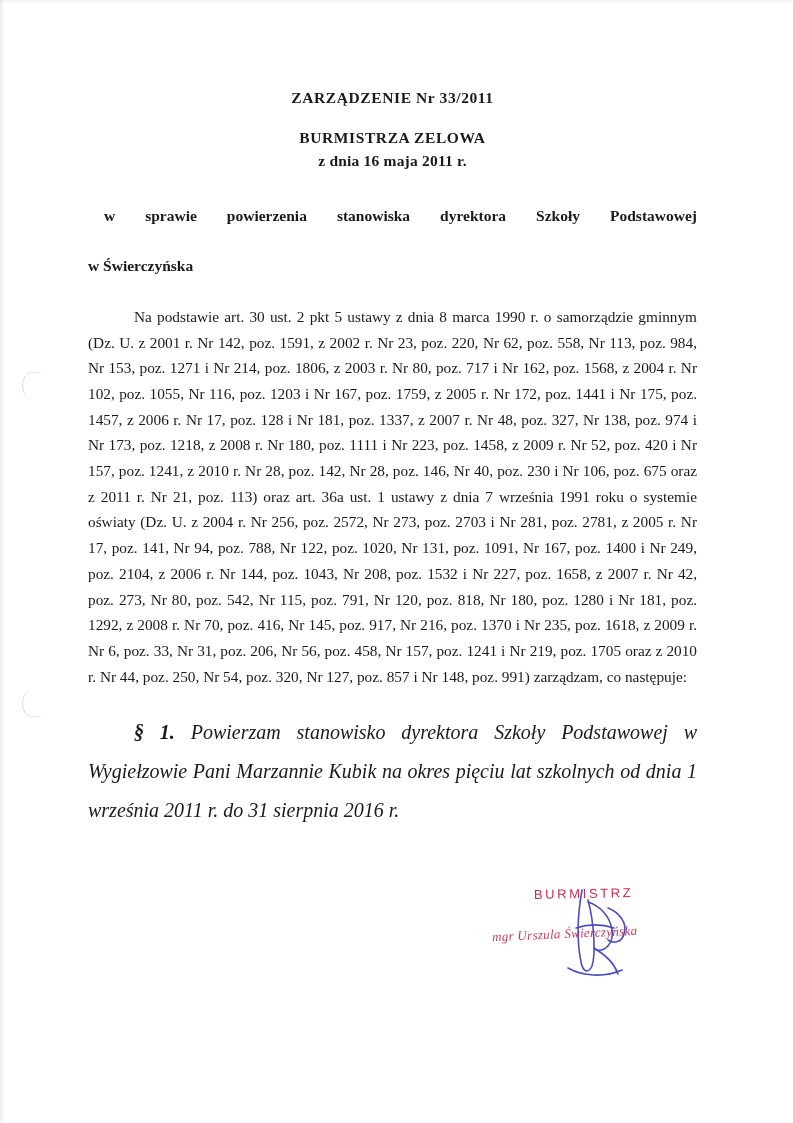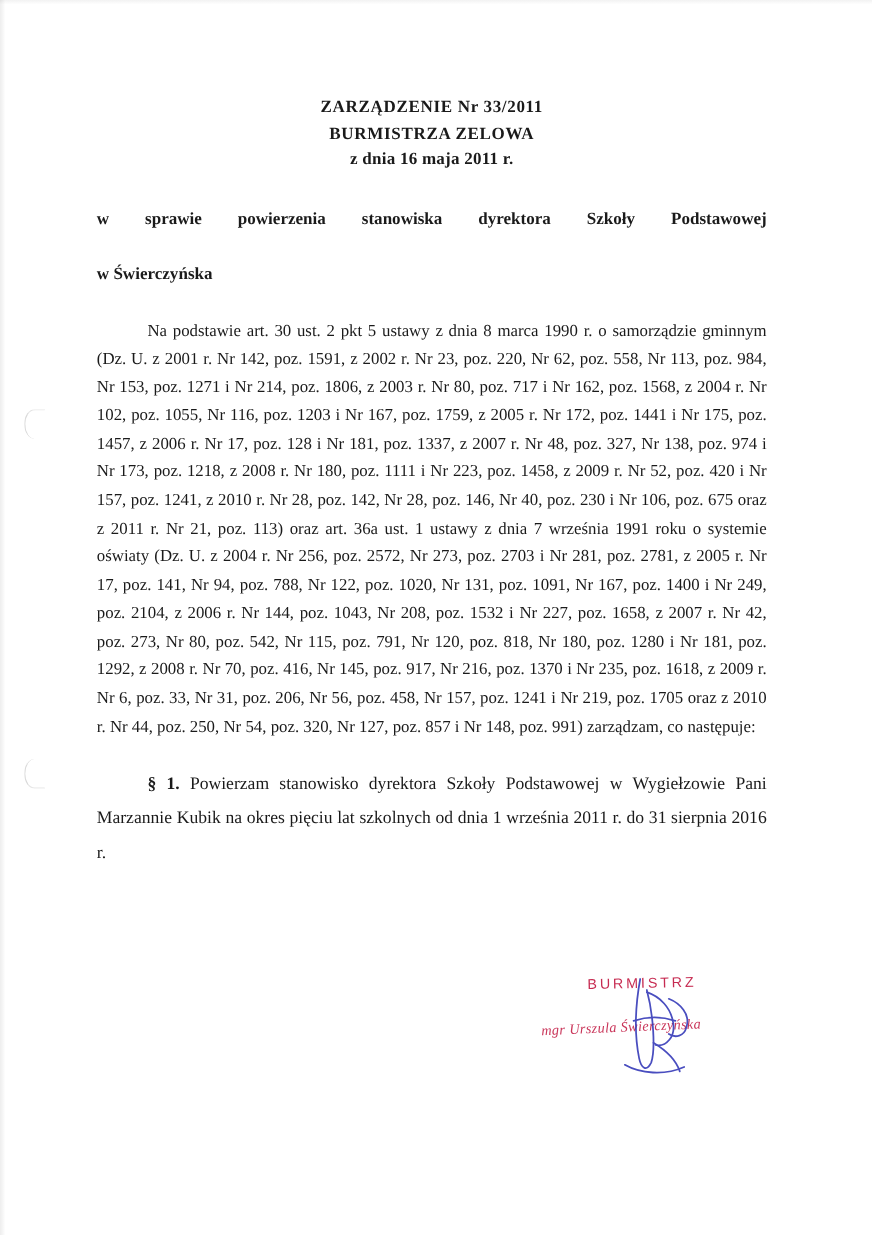--- a/index.html
+++ b/index.html
@@ -25,57 +25,59 @@
   }
 
   .doc-title {
     text-align: center;
     font-weight: bold;
     font-size: 15.5px;
     line-height: 1.52;
     letter-spacing: 0.2px;
   }
   .doc-title .line1 { letter-spacing: 0.6px; }
-  .doc-title .line2 { letter-spacing: 0.6px; }
+  .doc-title .line2 { letter-spacing: 0.6px; margin-top: 16px; }
   .doc-title .line3 { }
 
   .subject {
     margin-top: 30px;
     font-weight: bold;
     font-size: 15.5px;
     line-height: 1.62;
     text-align: justify;
     text-justify: inter-word;
   }
   .subject .sub-line-1 {
     display: block;
     text-align: justify;
+    margin-left: 16px;
   }
   .subject .sub-line-1::after {
     content: "";
     display: inline-block;
     width: 100%;
   }
 
   .legal-basis {
     margin-top: 26px;
     font-size: 15.3px;
     line-height: 1.68;
     text-align: justify;
     text-justify: inter-word;
     text-indent: 46px;
     hyphens: none;
   }
 
   .para {
-    font-size: 16px;
+    font-size: 20px;
     line-height: 1.95;
     text-align: justify;
     text-justify: inter-word;
     text-indent: 46px;
+    font-style: italic;
   }
   .para-1 { margin-top: 24px; }
   .para-2 { margin-top: 22px; line-height: 1.7; }
 
   .para b, .legal-basis b { font-weight: bold; }
 
   .sig-block {
     position: absolute;
     left: 492px;
     top: 872px;

